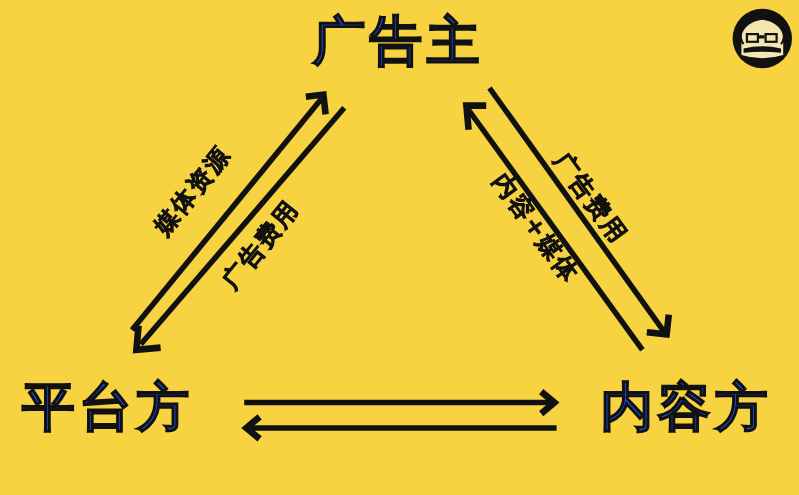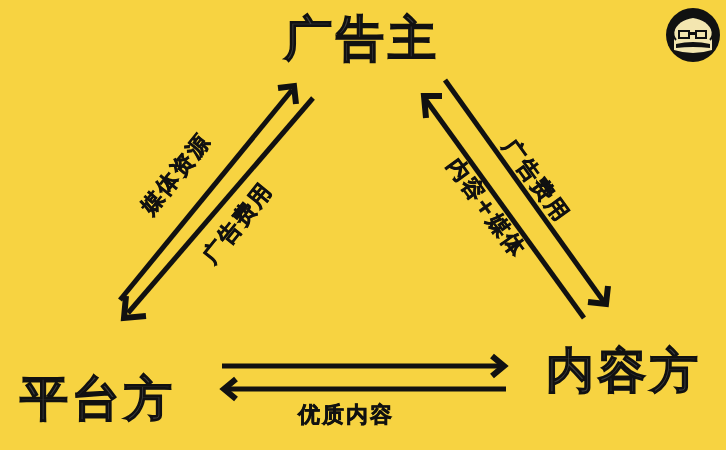--- a/index.html
+++ b/index.html
@@ -15,28 +15,28 @@
   }
   .canvas {
     position: relative;
     width: 726px;
     height: 450px;
     background: #f7d341;
   }
   .node {
     position: absolute;
     font-weight: 900;
-    color: #404040;
+    color: #1d4ed8;
     letter-spacing: 4px;
     line-height: 1;
     white-space: nowrap;
     -webkit-text-stroke: 1.2px #111111;
   }
   .node-top { left: 284px; top: 14px; font-size: 48px; }
-  .node-left { left: 20px; top: 346px; font-size: 48px; margin-top: 28px; }
+  .node-left { left: 20px; top: 346px; font-size: 48px; }
   .node-right { left: 546px; top: 346px; font-size: 48px; }
 
   .label {
     position: absolute;
     font-weight: 900;
     color: #111111;
     font-size: 22px;
     line-height: 1;
     white-space: nowrap;
     -webkit-text-stroke: 0.6px #111111;
@@ -100,21 +100,20 @@
 
   <div class="node node-top">广告主</div>
   <div class="node node-left">平台方</div>
   <div class="node node-right">内容方</div>
 
   <div class="label rot" style="left:128px; top:163px; transform: rotate(-51deg);">媒体资源</div>
   <div class="label rot" style="left:190px; top:212px; transform: rotate(-51deg);">广告费用</div>
   <div class="label rot" style="left:488px; top:170px; transform: rotate(54deg);">广告费用</div>
   <div class="label rot" style="left:428px; top:197px; transform: rotate(54deg);">内容+媒体</div>
 
-  <div class="label" style="left:298px; top:404px;">优质内容</div>
 
   <svg class="logo" viewBox="0 0 58 58">
     <circle cx="29" cy="29" r="27" fill="#111111"></circle>
     <path d="M10 26 Q14 14 29 12 Q44 14 48 26 L48 44 Q29 50 10 44 Z" fill="#f3e6b0"></path>
     <rect x="14" y="24" width="12" height="9" fill="#111111"></rect>
     <rect x="31" y="24" width="12" height="9" fill="#111111"></rect>
     <rect x="26" y="26" width="5" height="3" fill="#111111"></rect>
     <rect x="16" y="26" width="8" height="5" fill="#f3e6b0"></rect>
     <rect x="33" y="26" width="8" height="5" fill="#f3e6b0"></rect>
     <path d="M12 38 Q29 34 46 38 L46 42 Q29 40 12 42 Z" fill="#111111"></path>

